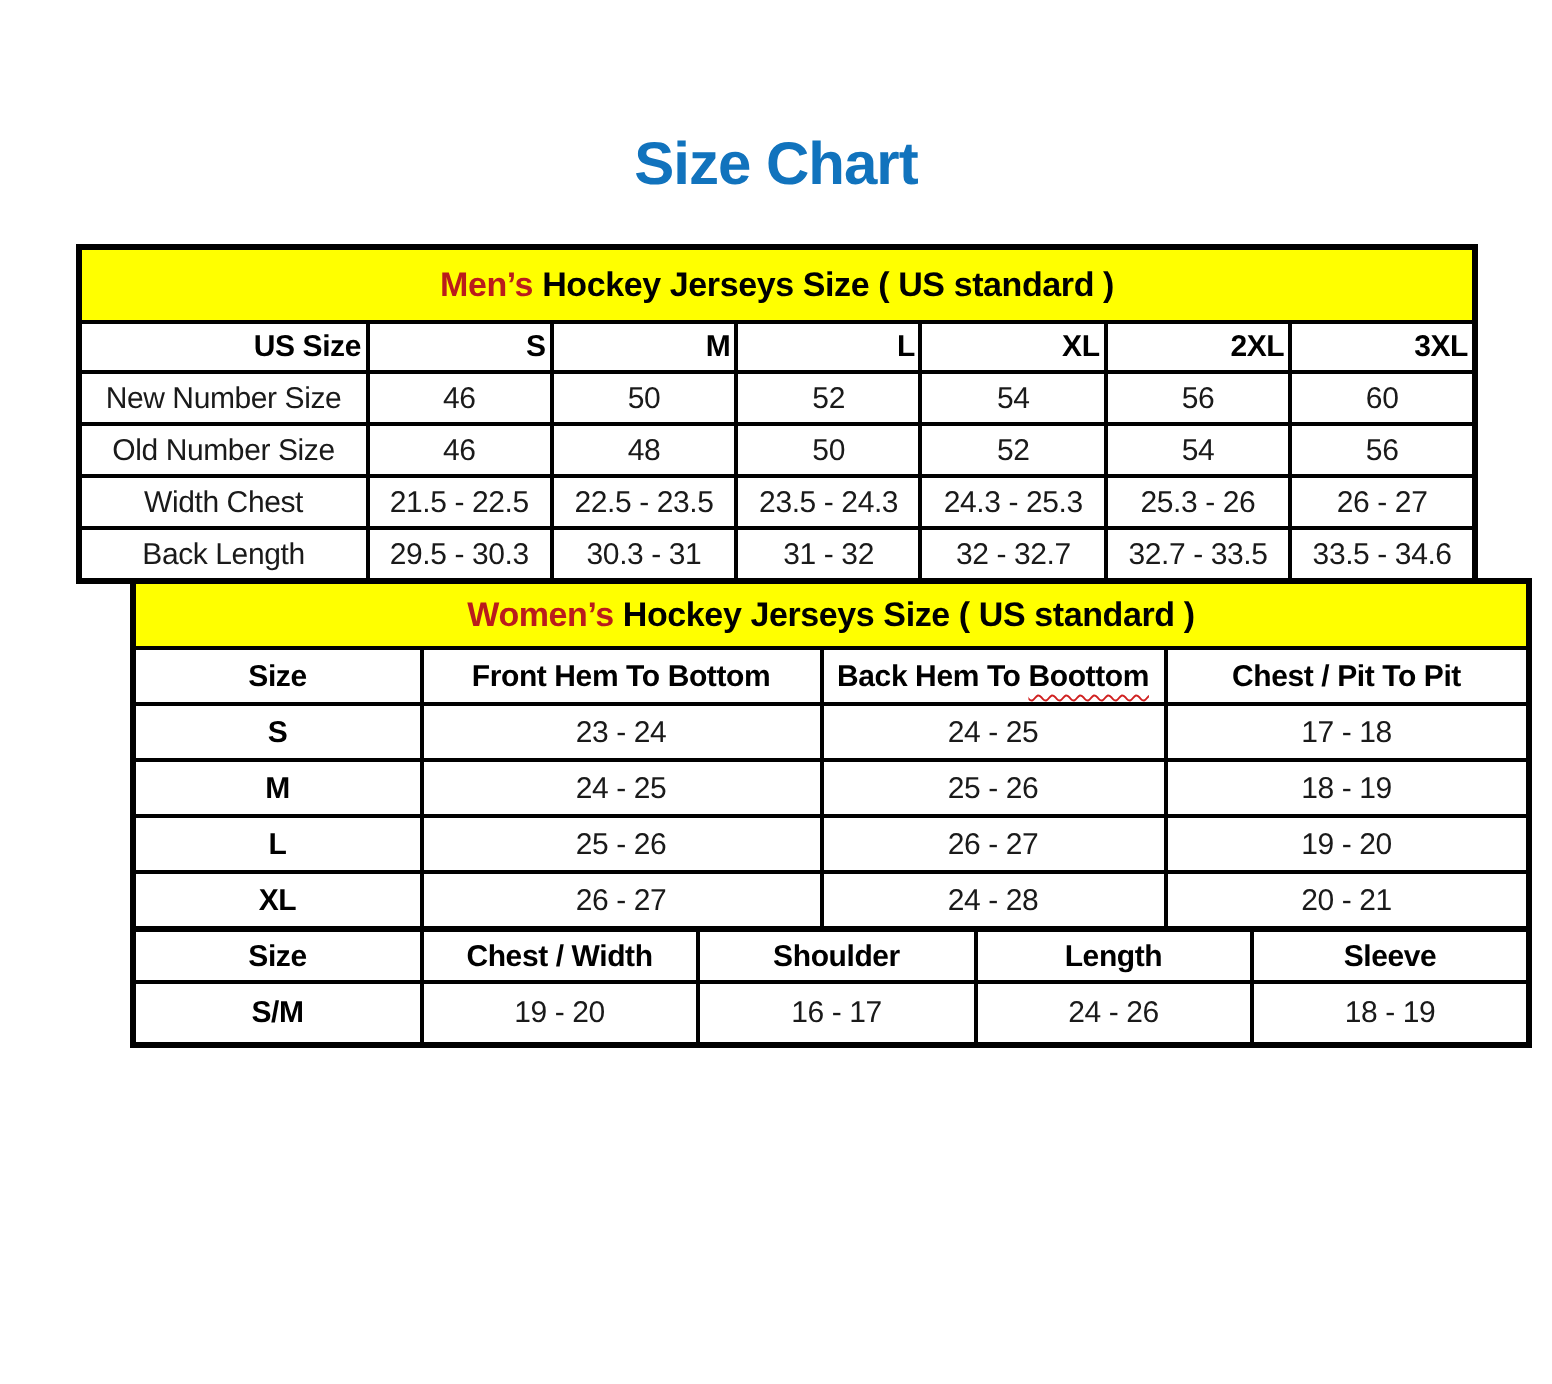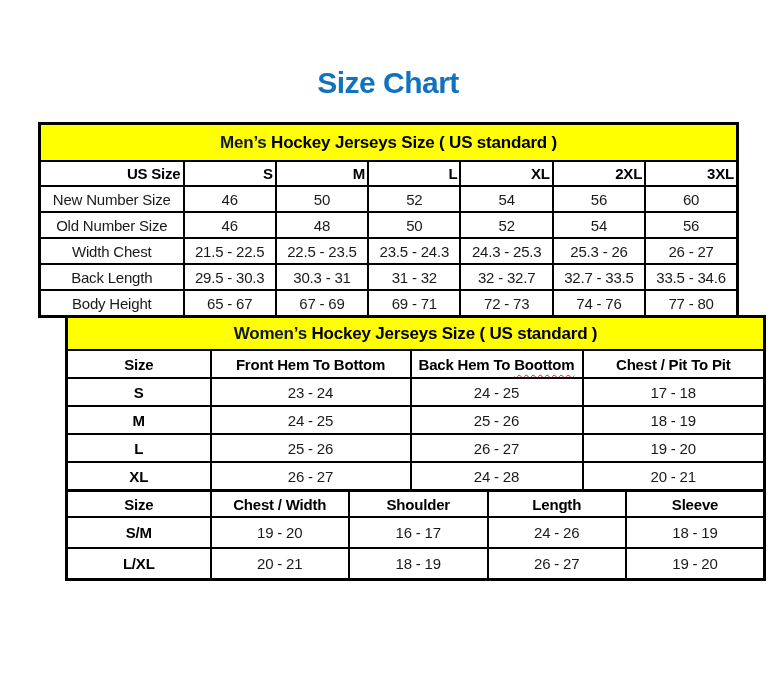--- a/index.html
+++ b/index.html
@@ -58,21 +58,21 @@
     white-space: nowrap;
   }
   
   .size-table tr.band th {
     background: #FFFF00;
     font-size: 17px;
     font-weight: 700;
     letter-spacing: -0.2px;
     color: #000;
   }
-  .band .hl { color: #0f172a; }
+  .band .hl { color: #b91c1c; }
   
   .size-table tr.cols th { font-weight: 700; color: #000; }
   
   .size-table tbody td { font-weight: 400; }
   
   .t-womens tbody td:first-child,
   .t-youth  tbody td:first-child { font-weight: 700; color: #000; }
   
   .t-mens   tr.band th { height: 35px; }
   .t-mens   tr.cols th { height: 23px; text-align: right; }
@@ -159,29 +159,20 @@
           </tr>
           <tr>
             <td>Back Length</td>
             <td>29.5 - 30.3</td>
             <td>30.3 - 31</td>
             <td>31 - 32</td>
             <td>32 - 32.7</td>
             <td>32.7 - 33.5</td>
             <td>33.5 - 34.6</td>
           </tr>
-          <tr>
-            <td>Body Height</td>
-            <td>65 - 67</td>
-            <td>67 - 69</td>
-            <td>69 - 71</td>
-            <td>72 - 73</td>
-            <td>74 - 76</td>
-            <td>77 - 80</td>
-          </tr>
         </tbody>
     </table>
 
     <table class="size-table t-womens">
       <colgroup>
           <col class="first-col">
           <col class="c1">
           <col class="c2">
           <col class="c3">
         </colgroup>
@@ -242,24 +233,17 @@
           </tr>
       </thead>
       <tbody>
           <tr>
             <td>S/M</td>
             <td>19 - 20</td>
             <td>16 - 17</td>
             <td>24 - 26</td>
             <td>18 - 19</td>
           </tr>
-          <tr>
-            <td>L/XL</td>
-            <td>20 - 21</td>
-            <td>18 - 19</td>
-            <td>26 - 27</td>
-            <td>19 - 20</td>
-          </tr>
         </tbody>
     </table>
 
   </div>
 </div>
 
 </body></html>

